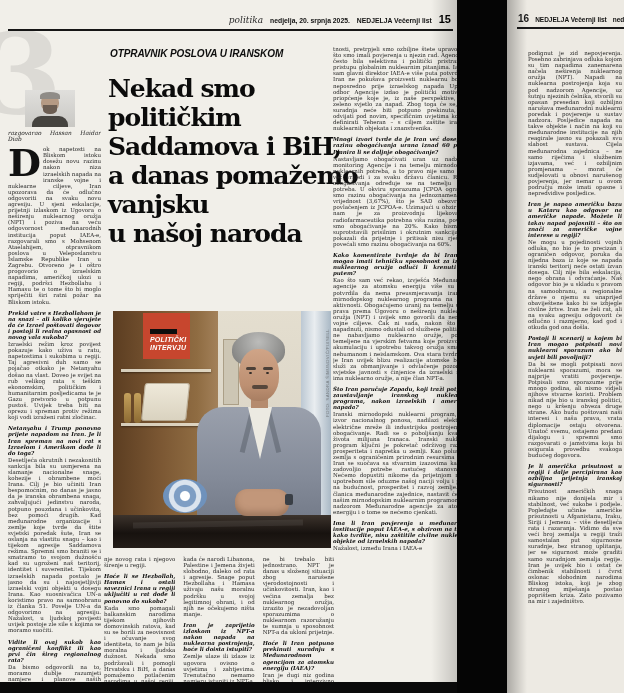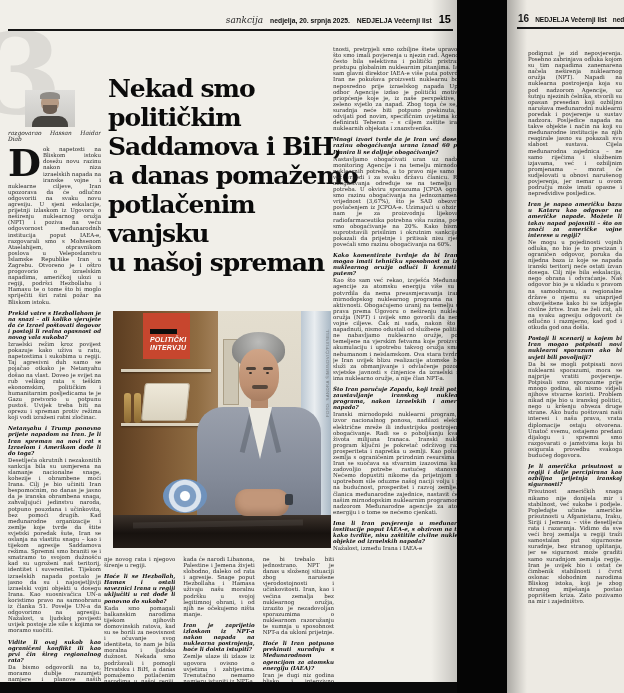--- a/index.html
+++ b/index.html
@@ -98,38 +98,38 @@
 </style>
 </head>
 <body>
 
 <div class="stage">
 
   <div class="page15">
     <div class="watermark">3</div>
 
     <div class="hdr">
-      <span class="sec">sankcija</span>
+      <span class="sec">politika</span>
       <span class="meta">nedjelja, 20. srpnja 2025.</span>
       <span class="meta">NEDJELJA Večernji list</span>
       <span class="pnum">15</span>
     </div>
     <div class="rule15"></div>
 
     <div class="kicker">
+      <div>OTPRAVNIK POSLOVA U IRANSKOM</div>
     </div>
 
     <h1 class="headline">
       <div>Nekad smo</div>
       <div>političkim</div>
       <div>Saddamova i BiH,</div>
       <div>a danas pomažemo</div>
-      <div>potlačenim</div>
       <div>vanjsku</div>
-      <div>u našoj spreman</div>
+      <div>u našoj naroda</div>
     </h1>
 
     <div class="tcol colA">
       <div class="headshot">
         <div class="hs-head"></div>
         <div class="hs-hair"></div>
         <div class="hs-beard"></div>
         <div class="hs-body"></div>
       </div>
       <div class="byline">razgovarao Hassan Haidar Diab</div>

